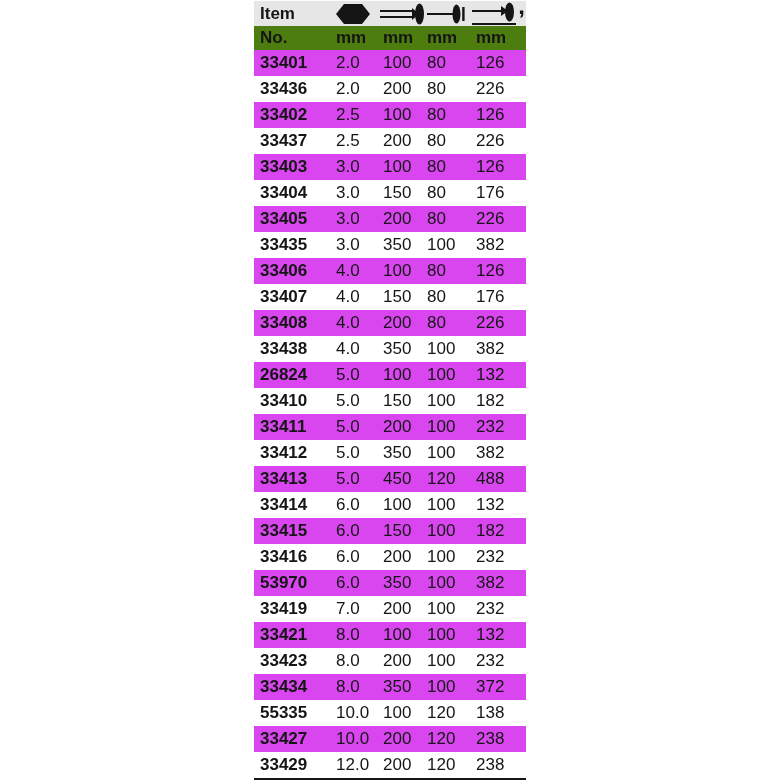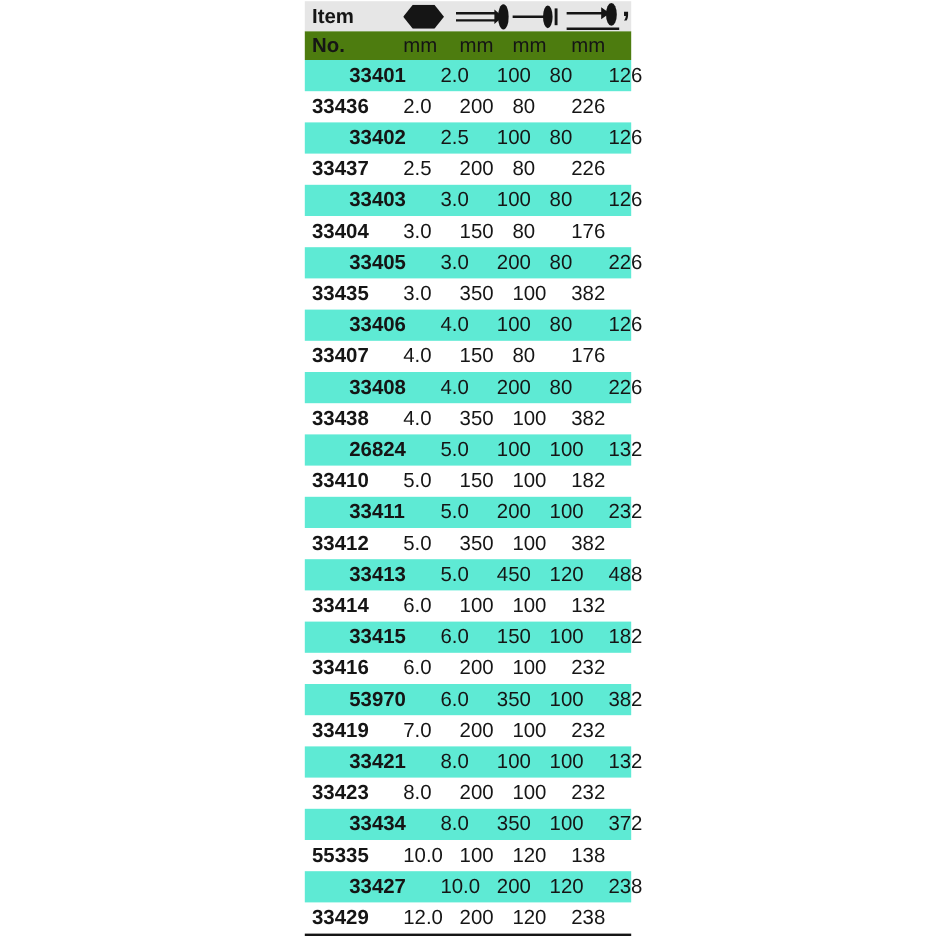--- a/index.html
+++ b/index.html
@@ -29,29 +29,29 @@
   .row {
     display: grid;
     grid-template-columns: 80px 46px 44px 48px 54px;
     height: 26px;
     line-height: 26px;
     font-size: 17px;
     align-items: center;
   }
   .row.head-icons { height: 25px; position: relative; background: #e6e6e6; }
   .row.head-units { height: 24px; line-height: 24px; background: #4d7c0f; }
-  .row.stripe { background: #5eead4; padding-left: 31px; }
+  .row.stripe { background: #d946ef; }
   .cell { white-space: nowrap; overflow: visible; }
   .c1 { padding-left: 6px; font-weight: 700; }
   .c2 { padding-left: 2px; }
   .c3 { padding-left: 3px; }
   .c4 { padding-left: 3px; }
   .c5 { padding-left: 4px; }
   .head-label { font-weight: 700; }
-  .unit { font-weight: 400; }
+  .unit { font-weight: 700; }
   .icon-cell { display: flex; align-items: center; height: 100%; }
   .icon-cell svg { display: block; }
   .icon-blade  { margin-left: -3px; }
   .icon-overall { margin-left: -4px; }
   .partial-mark {
     position: absolute;
     right: 1px;
     top: -7px;
     font-size: 24px;
     font-weight: 700;

